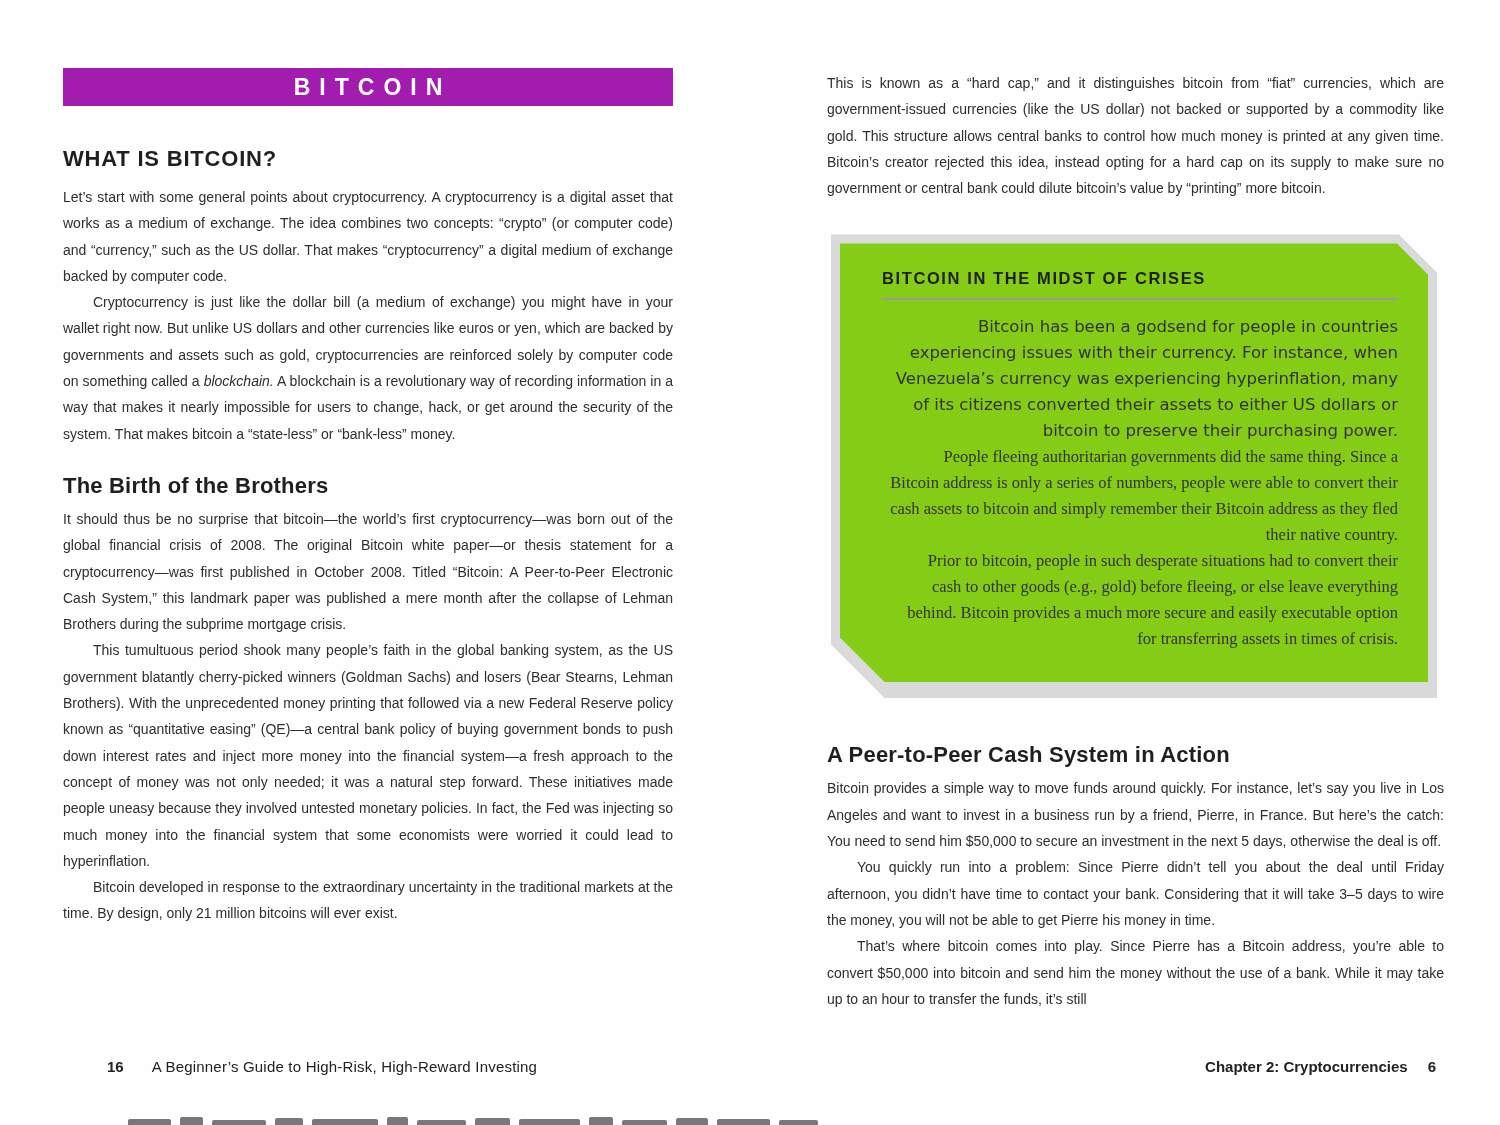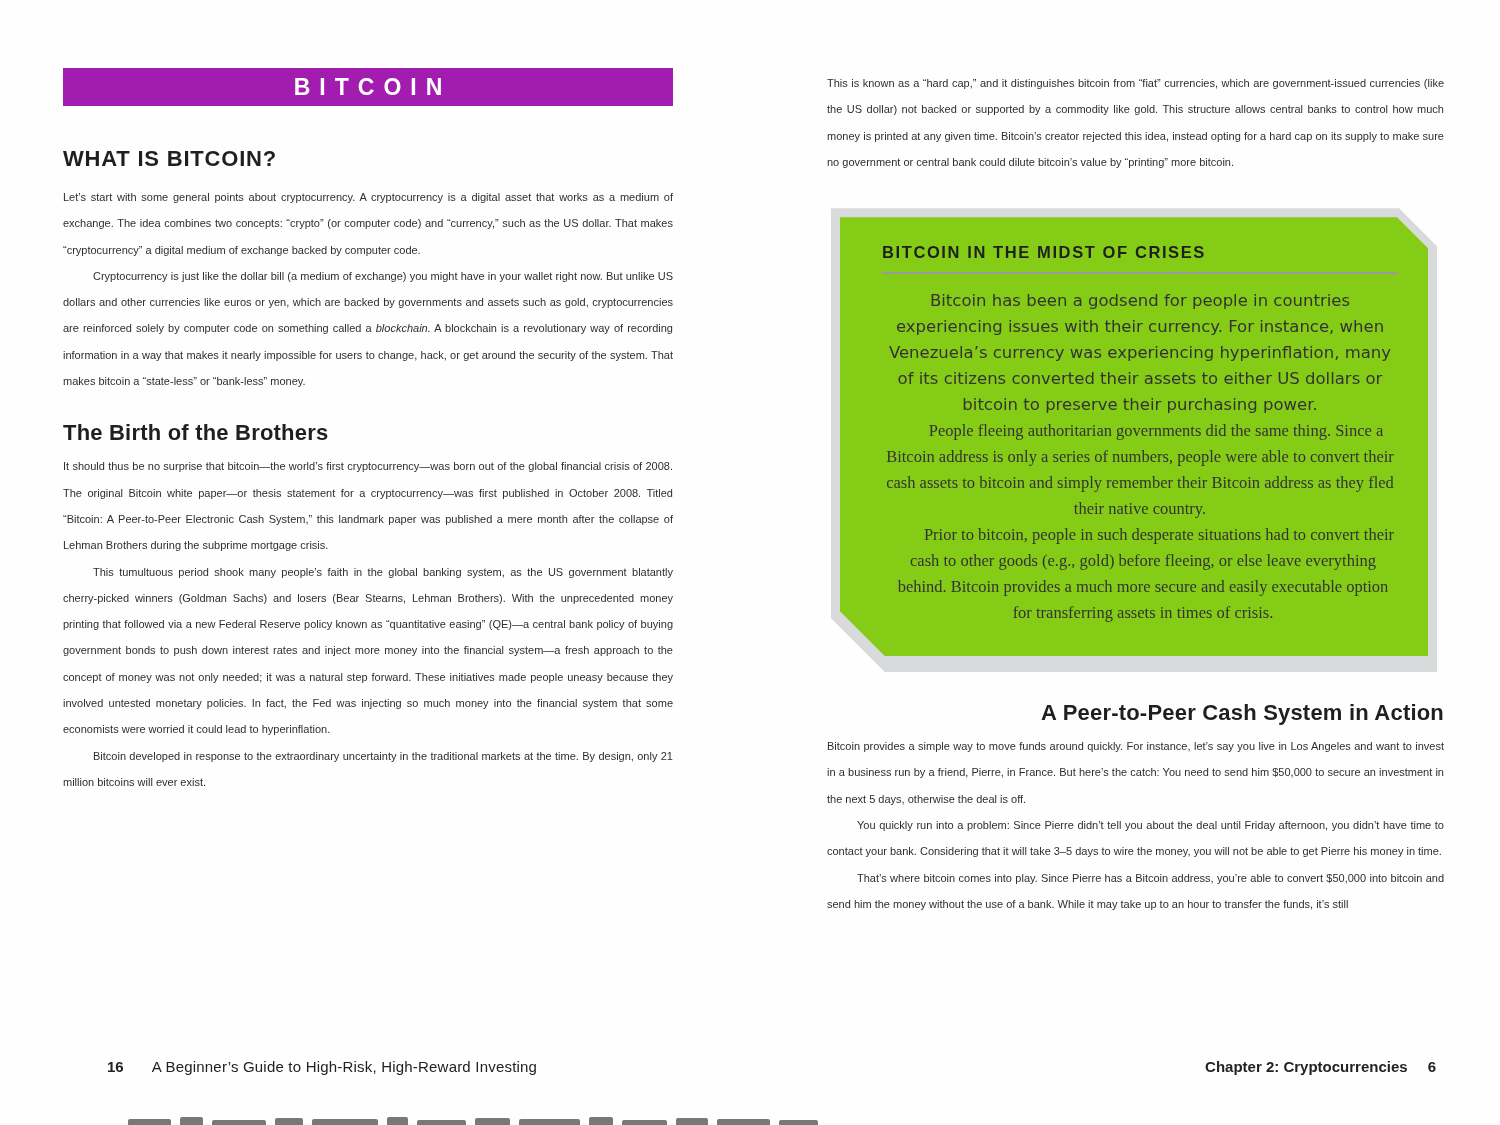--- a/index.html
+++ b/index.html
@@ -25,21 +25,21 @@
 
   h1.section{
     margin:40px 0 12px 0;font-size:22px;font-weight:800;color:#1f1f1f;
     letter-spacing:0.8px;
   }
   h2.sub{
     margin:26px 0 7px 0;font-size:22px;font-weight:800;color:#1f1f1f;
     letter-spacing:0.2px;
   }
   p.body{
-    margin:0;font-size:11px;line-height:26.3px;text-align:justify;
+    margin:0;font-size:14px;line-height:26.3px;text-align:justify;
     color:#2e2e2e;font-weight:400;
   }
   p.body.indent{text-indent:30px;}
   p.body em{font-style:italic;}
 
   
   .page-right p.body.first{margin-top:70px;}
 
   
   .callout-outer{
@@ -51,21 +51,21 @@
   .callout-inner{
     background:#84cc16;
     clip-path:polygon(0 0, calc(100% - 31px) 0, 100% 31px, 100% 100%, 45px 100%, 0 calc(100% - 45px));
     padding:26px 30px 30px 42px;box-sizing:border-box;
   }
   .callout-title{
     font-size:16.5px;font-weight:800;letter-spacing:1.6px;color:#1f1f1f;
   }
   .callout-rule{border-bottom:2px solid #9a9b9c;margin:10px 0 14px 0;}
   p.callout-text{
-    margin:0;font-size:16.5px;line-height:26px;text-align:center;color:#333;
+    margin:0;font-size:16.5px;line-height:26px;text-align:right;color:#333;
     font-family:"DejaVu Sans","Liberation Sans",sans-serif;font-weight:400;
   }
   p.callout-text.indent{text-indent:32px;font-family:Liberation Serif, serif;}
   p.callout-text.last{padding-left:6px;}
 
   
   .footer{position:absolute;top:1058px;font-size:15px;color:#222;width:100%;}
   .footer-left{display:flex;align-items:baseline;gap:28px;left:0;}
   .footer-left .pagenum{font-weight:800;margin-left:44px;}
   .footer-left .booktitle{font-weight:500;letter-spacing:0.2px;}
@@ -114,21 +114,21 @@
     <div class="callout-outer">
       <div class="callout-inner">
         <div class="callout-title">BITCOIN IN THE MIDST OF CRISES</div>
         <div class="callout-rule"></div>
         <p class="callout-text">Bitcoin has been a godsend for people in countries experiencing issues with their currency. For instance, when Venezuela’s currency was experiencing hyperinflation, many of its citizens converted their assets to either US dollars or bitcoin to preserve their purchasing power.</p>
         <p class="callout-text indent">People fleeing authoritarian governments did the same thing. Since a Bitcoin address is only a series of numbers, people were able to convert their cash assets to bitcoin and simply remember their Bitcoin address as they fled their native country.</p>
         <p class="callout-text indent last">Prior to bitcoin, people in such desperate situations had to convert their cash to other goods (e.g., gold) before fleeing, or else leave everything behind. Bitcoin provides a much more secure and easily executable option for transferring assets in times of crisis.</p>
       </div>
     </div>
 
-    <h2 class="sub" style="margin-top:28px;text-align:right;">A Peer-to-Peer Cash System in Action</h2>
+    <h2 class="sub" style="margin-top:44px;">A Peer-to-Peer Cash System in Action</h2>
 
     <p class="body">Bitcoin provides a simple way to move funds around quickly. For instance, let’s say you live in Los Angeles and want to invest in a business run by a friend, Pierre, in France. But here’s the catch: You need to send him $50,000 to secure an investment in the next 5 days, otherwise the deal is off.</p>
     <p class="body indent">You quickly run into a problem: Since Pierre didn’t tell you about the deal until Friday afternoon, you didn’t have time to contact your bank. Considering that it will take 3–5 days to wire the money, you will not be able to get Pierre his money in time.</p>
     <p class="body indent">That’s where bitcoin comes into play. Since Pierre has a Bitcoin address, you’re able to convert $50,000 into bitcoin and send him the money without the use of a bank. While it may take up to an hour to transfer the funds, it’s still</p>
 
     <div class="footer footer-right">
       <span class="chapter">Chapter 2: Cryptocurrencies</span>
       <span class="pagenum">6</span>
     </div>
   </div>

